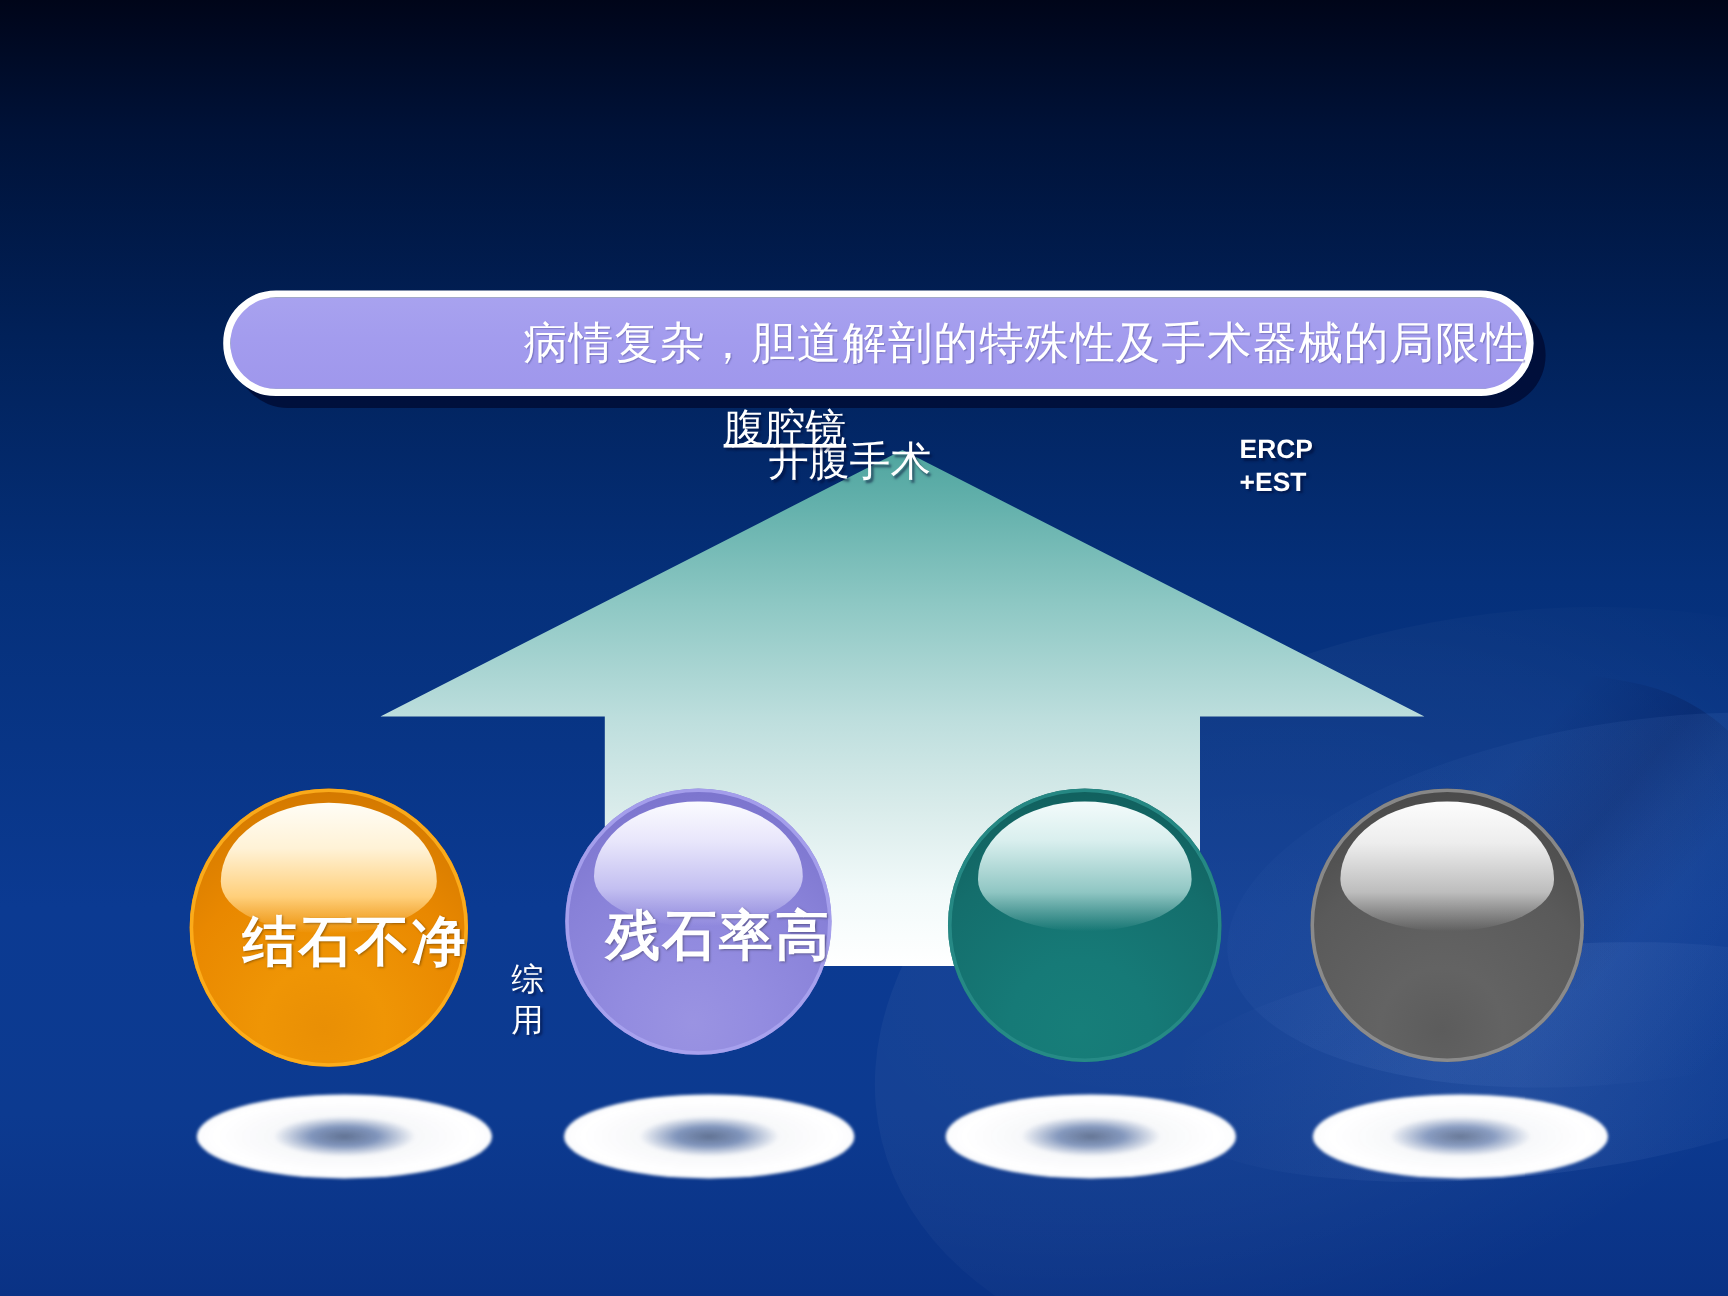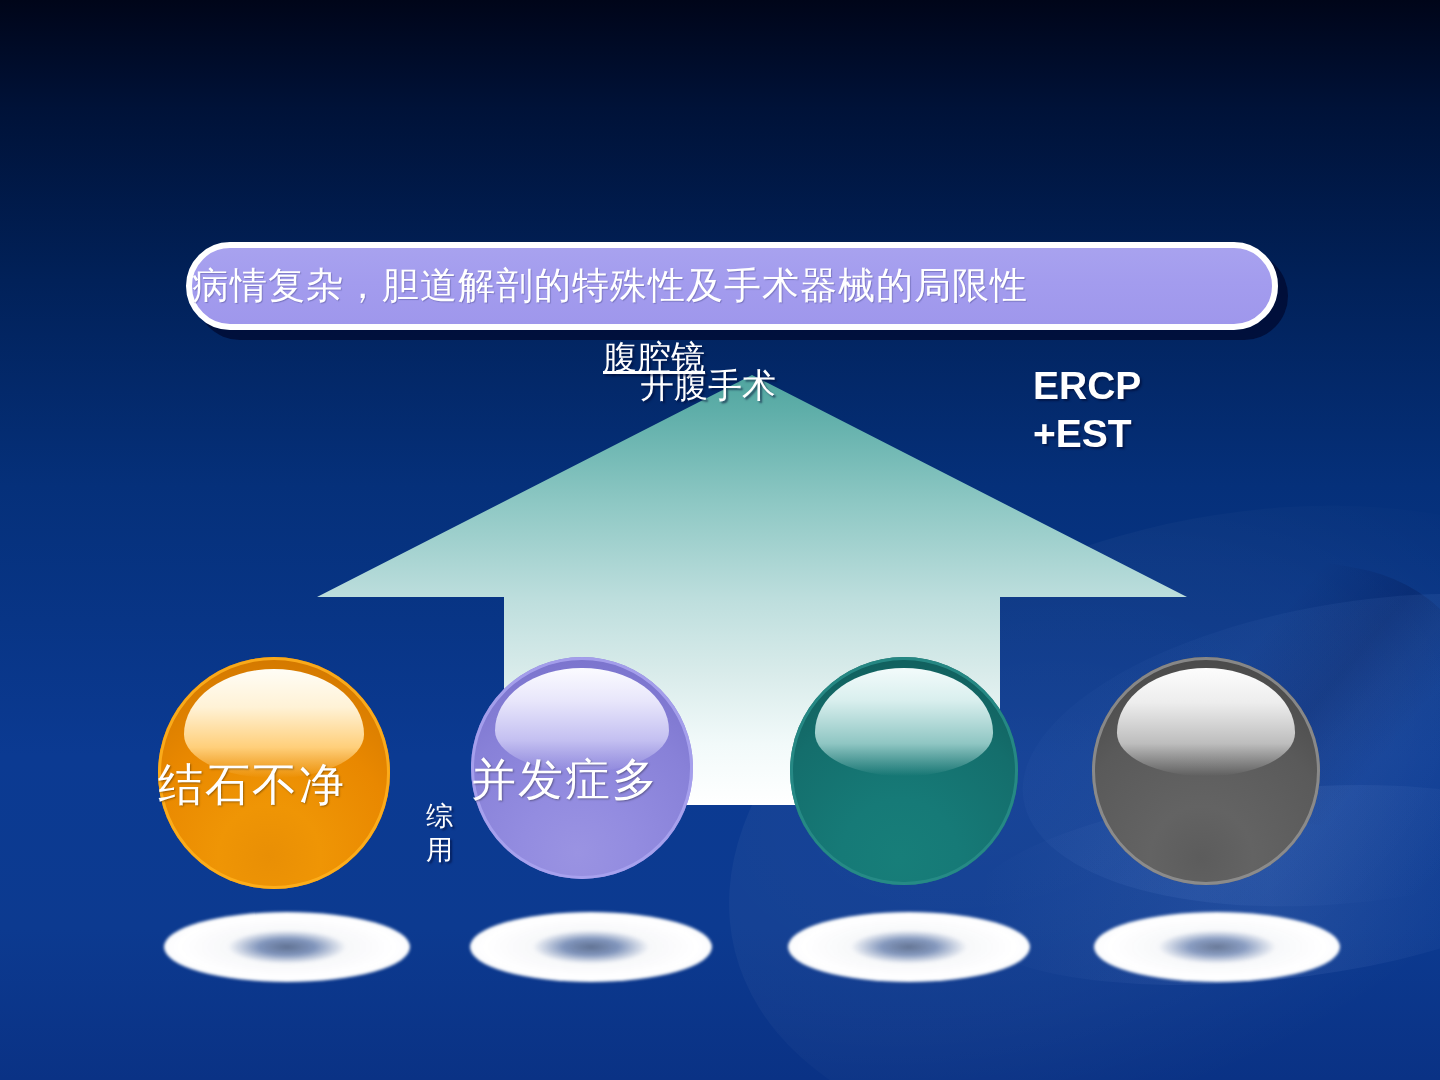--- a/index.html
+++ b/index.html
@@ -55,43 +55,44 @@
   #arrow-wrap{ position:absolute; left:317px; top:375px; width:870px; height:430px; }
   #arrow-wrap svg{ display:block; }
 
   
   #title-pill{
     position:absolute; left:186px; top:242px; width:1092px; height:88px;
     border-radius:48px;
     background:linear-gradient(to bottom,#a8a2ef 0%,#a39cee 45%,#9f97ec 100%);
     border:6px solid #ffffff;
     box-shadow:10px 10px 0 0 rgba(0,5,40,0.65);
-    display:flex; align-items:center; justify-content:flex-start;
+    display:flex; align-items:center; justify-content:flex-end;
   }
   #title-text{
     color:#ffffff; font-size:37px; letter-spacing:1px; white-space:nowrap;
     text-shadow:1px 1px 1px rgba(120,115,190,.9);
   }
 
   
   .free-label{
     position:absolute; color:#ffffff; white-space:pre-line; line-height:1.08;
     text-shadow:2px 2px 2px rgba(0,10,50,0.55);
   }
   #label-lap      { left:603px; top:340px; font-size:34px; z-index:6;text-decoration:underline; }
   #label-open     { left:640px; top:368px; font-size:34px; z-index:4; }
-  #label-ercp     { left:1033px; top:362px; font-size:39px; font-weight:bold;
+  #label-ercp     { left:1033px; top:362px; font-size:22px; font-weight:bold;
                     font-family:"Liberation Sans", sans-serif; line-height:1.22; z-index:6;}
   #label-comp     { left:426px; top:800px; font-size:27px; z-index:3; line-height:1.25; }
 
   
   .sphere{
     position:absolute; border-radius:50%;
-    display:flex; align-items:center; justify-content:flex-start;
+    display:flex; align-items:center; justify-content:flex-end;
     overflow:visible;
+    font-weight:bold;
   }
   .sphere .glossy{
     position:absolute; left:11%; top:5%; width:78%; height:47%;
     border-radius:50% 50% 50% 50% / 60% 60% 40% 40%;
     pointer-events:none;
   }
   .sphere .sph-label{
     position:relative; z-index:3; color:#ffffff; font-size:45px;
     letter-spacing:2px; white-space:nowrap;
     text-shadow:1px 1px 2px rgba(0,0,0,.35);
@@ -187,21 +188,21 @@
   <div class="free-label" id="label-comp">综
 用</div>
 
   <div class="sphere" id="sphere-0">
     <div class="glossy"></div>
     <span class="sph-label">结石不净</span>
   </div>
 
   <div class="sphere" id="sphere-1">
     <div class="glossy"></div>
-    <span class="sph-label">并发症多</span>
+    <span class="sph-label">残石率高</span>
   </div>
 
   <div class="sphere" id="sphere-2">
     <div class="glossy"></div>
   </div>
 
   <div class="sphere" id="sphere-3">
     <div class="glossy"></div>
   </div>
 

